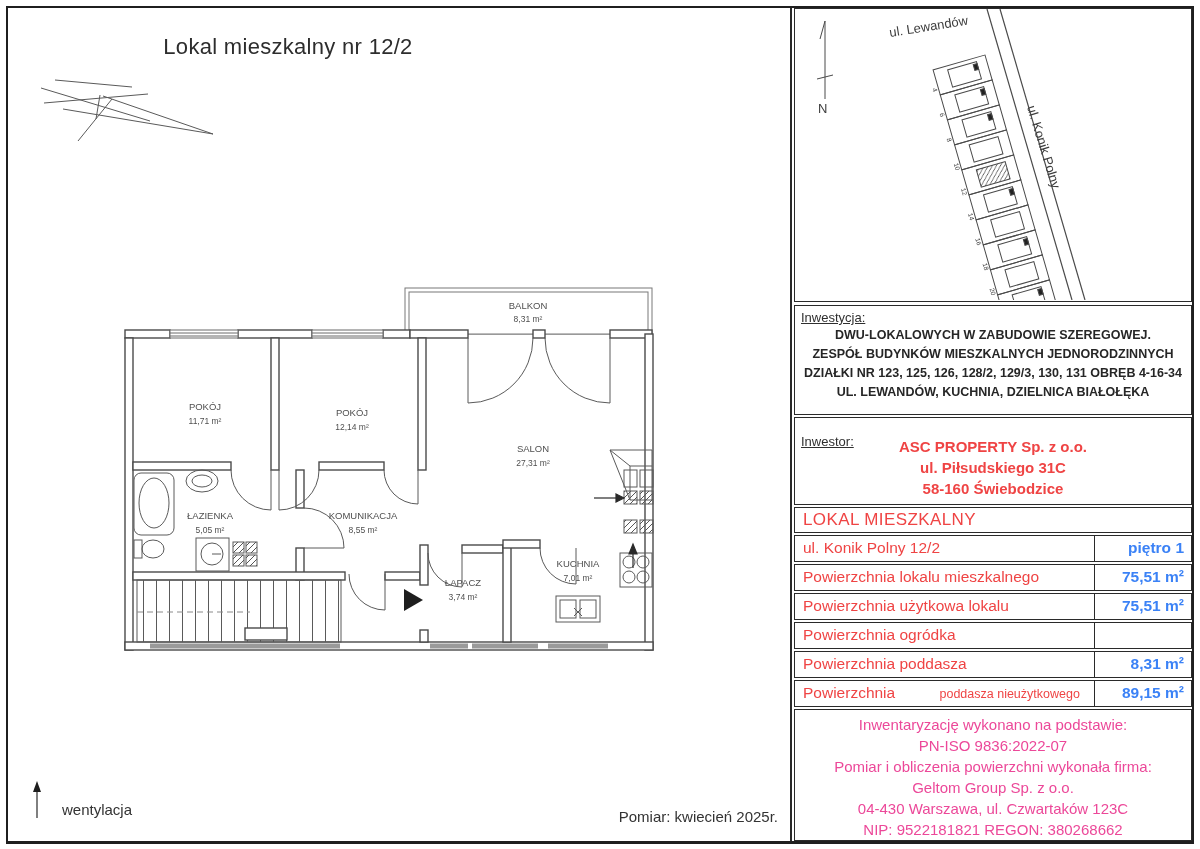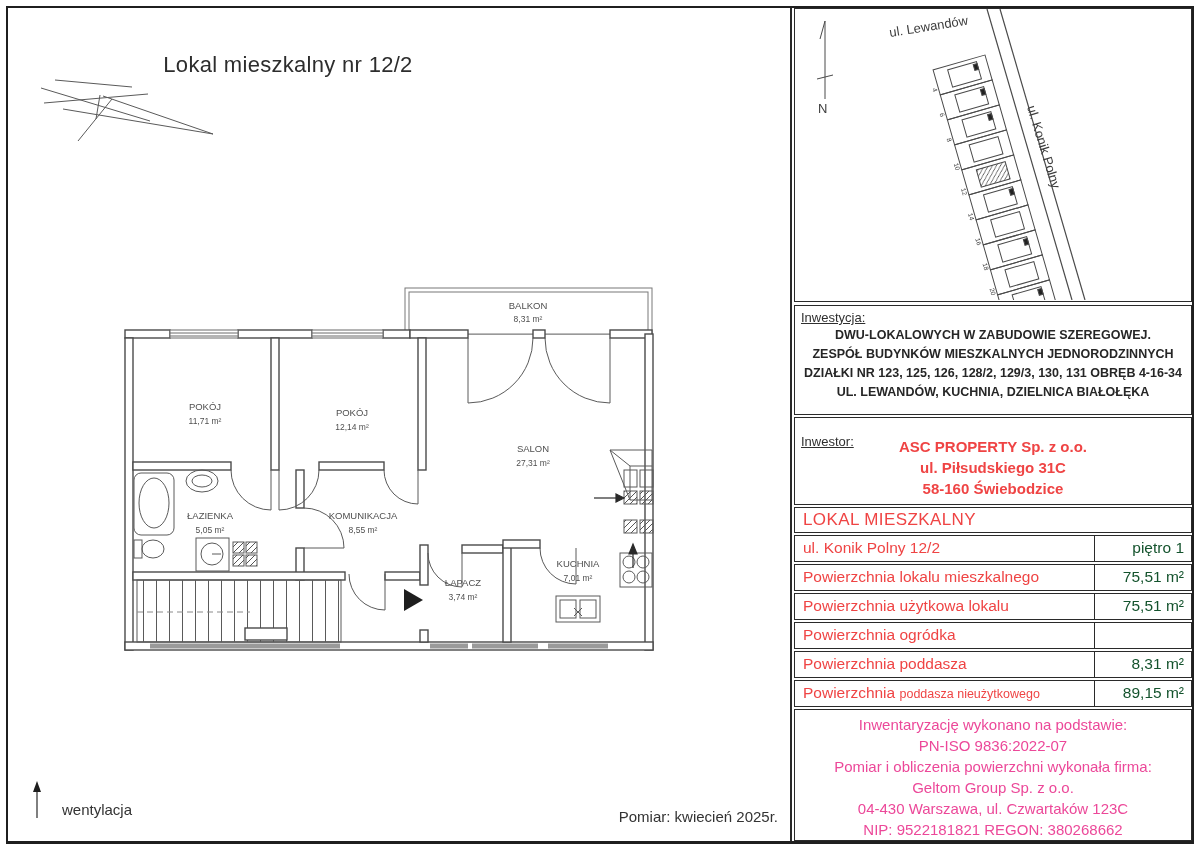--- a/index.html
+++ b/index.html
@@ -1,38 +1,38 @@
 <!DOCTYPE html>
 <html><head>
 <meta charset="utf-8">
 <style>
   html,body{margin:0;padding:0;background:#fff;}
   body{font-family:"Liberation Sans", sans-serif;color:#2d2d2d;}
   .page{position:relative;width:1200px;height:849px;background:#fff;overflow:hidden;}
   .frame{position:absolute;left:6px;top:6px;right:6px;bottom:5px;border:2px solid #1f1f1f;border-bottom-width:3px;}
   
   .left-panel{position:absolute;left:8px;top:8px;width:784px;height:833px;border-right:2px solid #2a2a2a;box-sizing:border-box;}
-  .sheet-title{position:absolute;left:0;top:44px;width:560px;text-align:center;font-size:22px;color:#2d2d2d;letter-spacing:.3px;}
+  .sheet-title{position:absolute;left:0;top:26px;width:560px;text-align:center;font-size:22px;color:#2d2d2d;letter-spacing:.3px;}
   .plan-svg{position:absolute;left:0;top:0;}
   
   .right-col{position:absolute;left:794px;top:8px;width:398px;height:833px;display:flex;flex-direction:column;}
   .sec{border:1.5px solid #2a2a2a;box-sizing:border-box;background:#fff;margin-bottom:2px;}
   .sec-map{height:294px;position:relative;overflow:hidden;margin-bottom:3px;}
   .sec-inw{height:110px;padding-top:2px;}
   .sec-invr{height:88px;padding-top:14px;}
   .blk-label{font-size:13px;color:#2f2f2f;text-decoration:underline;padding:2px 0 1px 6px;}
   .inw-lines{ text-align:center;font-weight:bold;font-size:12.5px;line-height:19px;color:#262626;white-space:nowrap;}
   .invr-lines{text-align:center;font-weight:bold;font-size:15px;line-height:21px;color:#ef4444;}
   .tbl{display:flex;flex-direction:column;}
   .trow{display:flex;border:1.5px solid #2a2a2a;box-sizing:border-box;height:27px;margin-bottom:2px;background:#fff;}
   .trow.head{height:26px;}
   .tlab{flex:1;font-size:15.5px;color:#ef4444;line-height:24px;padding-left:8px;white-space:nowrap;overflow:hidden;}
   .trow.head .tlab{font-size:17px;letter-spacing:.4px;}
-  .tval{width:97px;border-left:1.5px solid #2a2a2a;font-size:15.5px;color:#14532d;line-height:24px;text-align:right;padding-right:7px;box-sizing:border-box;}
-  .small-sub{font-size:12.5px;}
+  .tval{width:97px;border-left:1.5px solid #2a2a2a;font-size:15.5px;color:#3b82f6;line-height:24px;text-align:right;padding-right:7px;box-sizing:border-box;font-weight:bold;}
+  .small-sub{font-size:12.5px;margin-left:40px;}
   .sec-foot{flex:1;text-align:center;font-size:15px;line-height:21px;color:#ec4899;padding-top:4px;margin-bottom:0;}
 </style>
 </head>
 <body>
 
 <div class="page">
   <div class="frame"></div>
 
   <div class="left-panel">
     <div class="sheet-title">Lokal mieszkalny nr 12/2</div>

